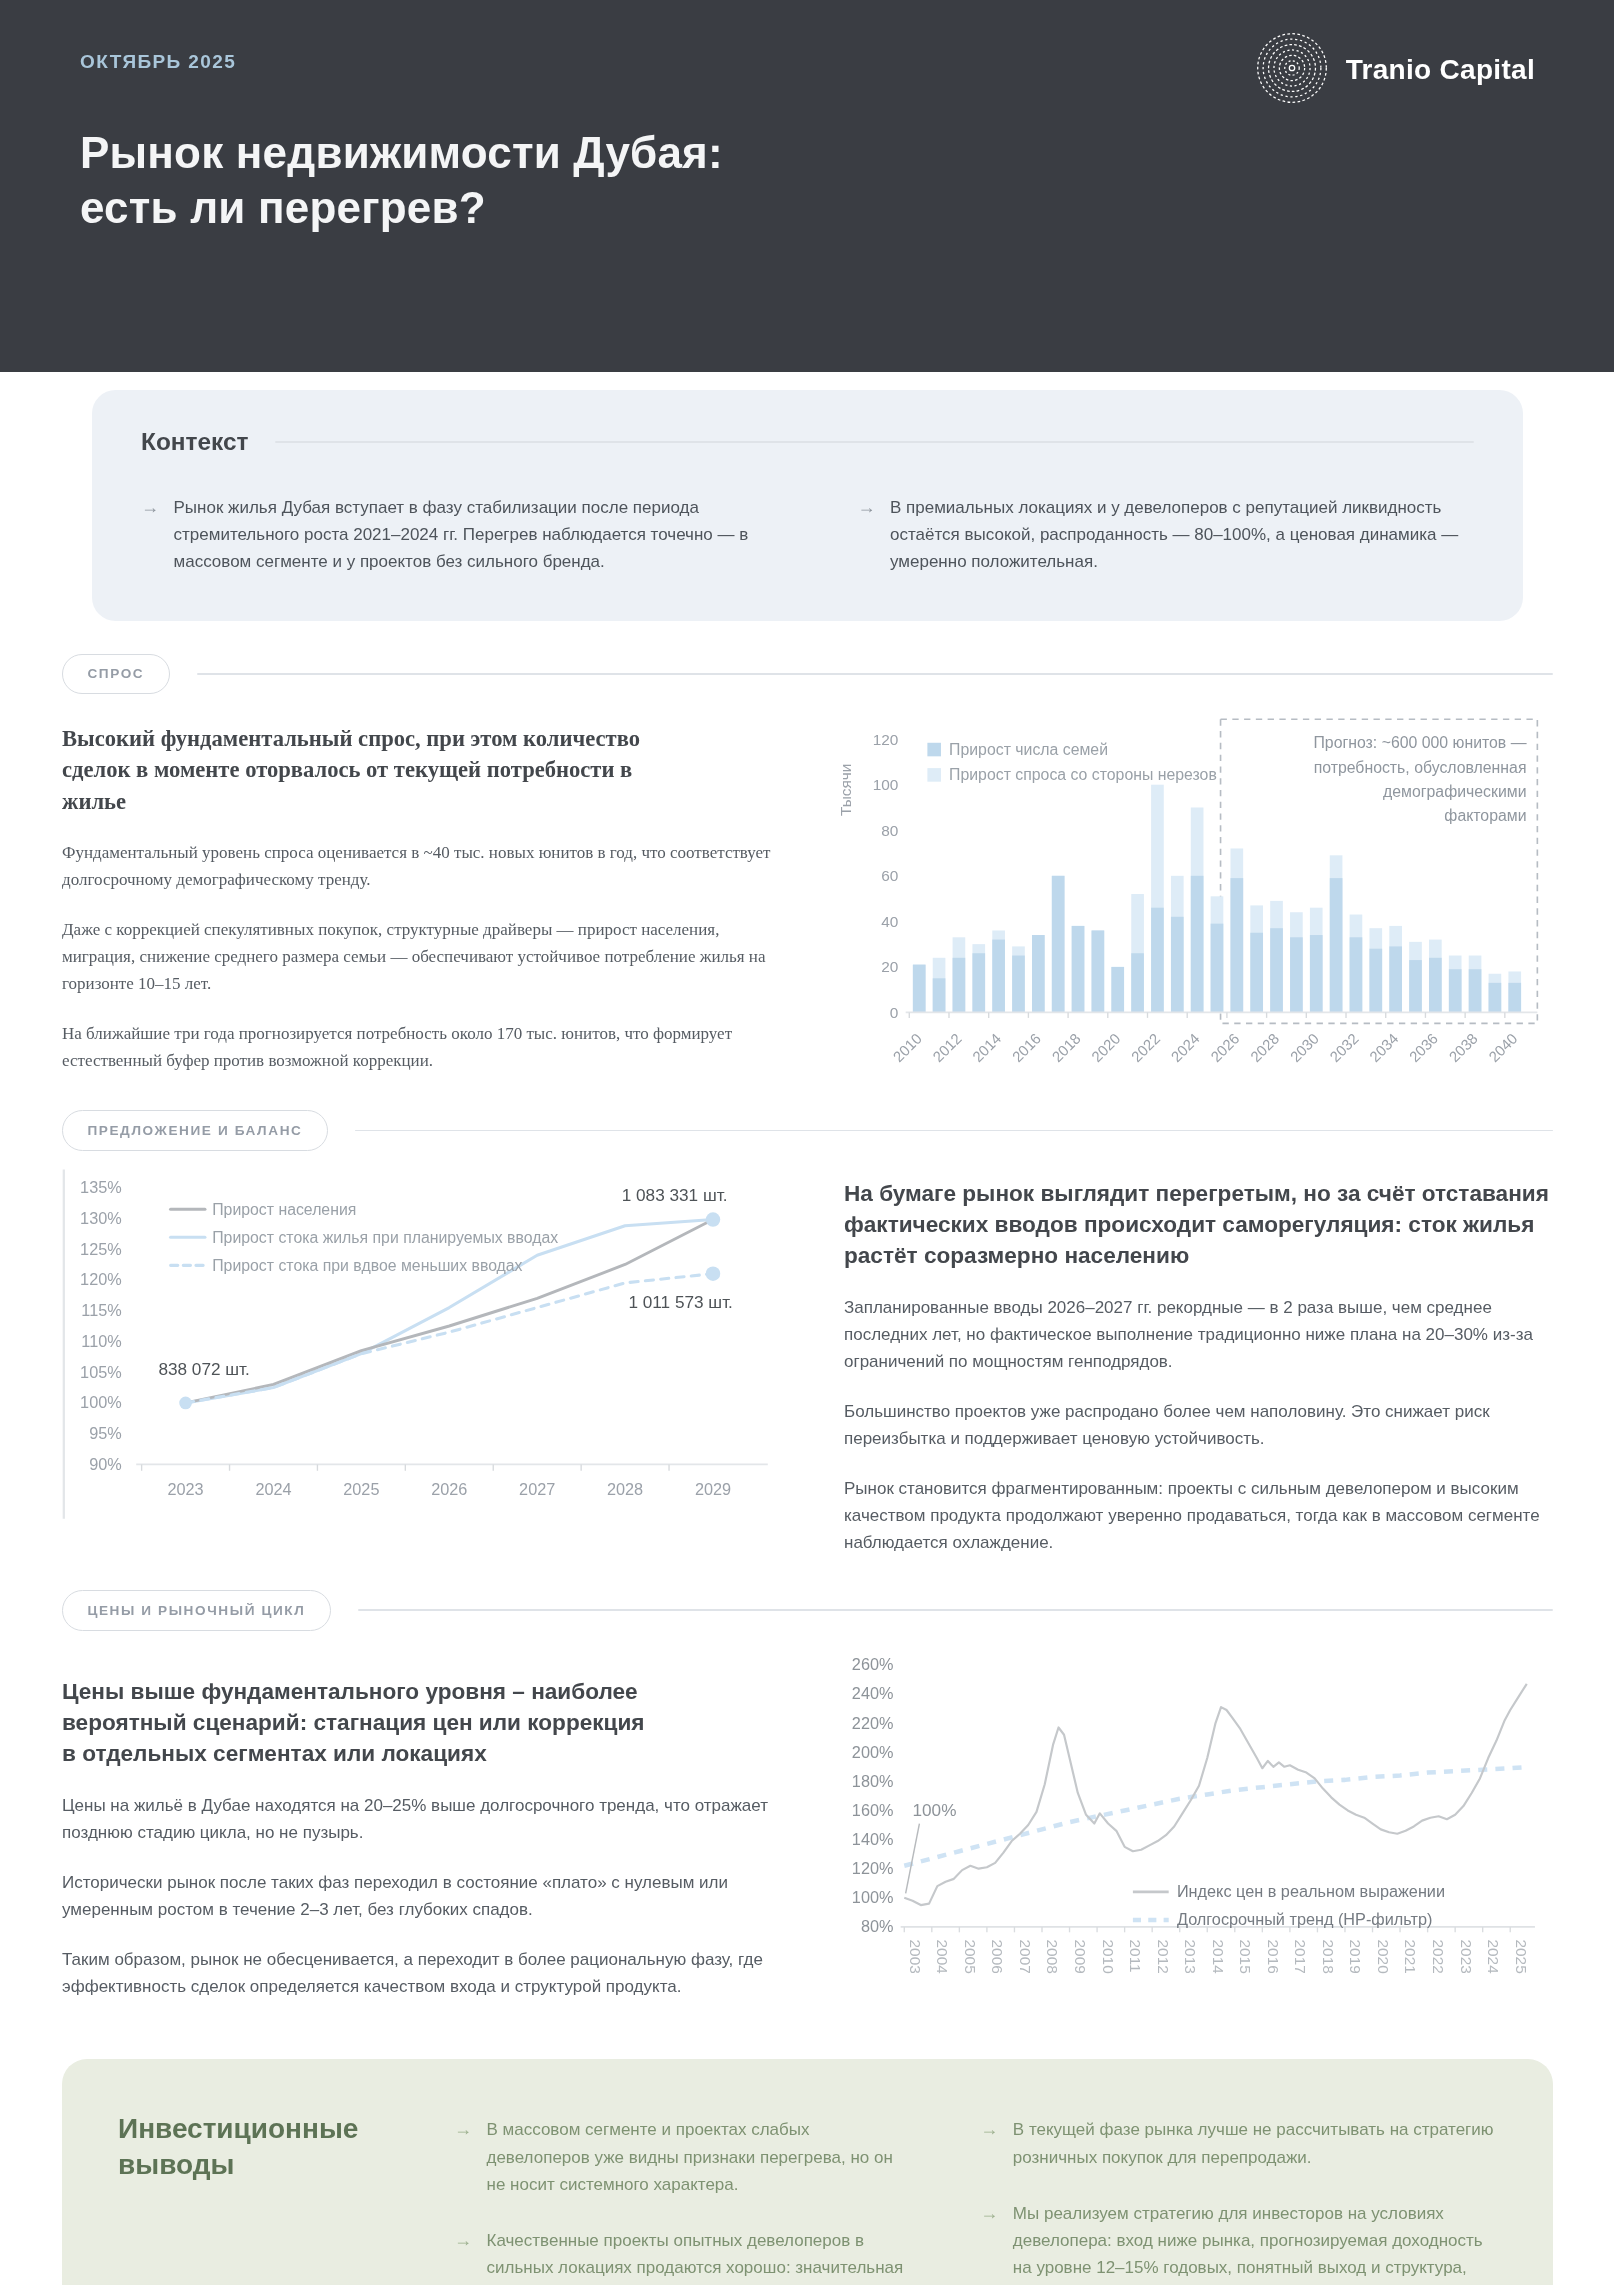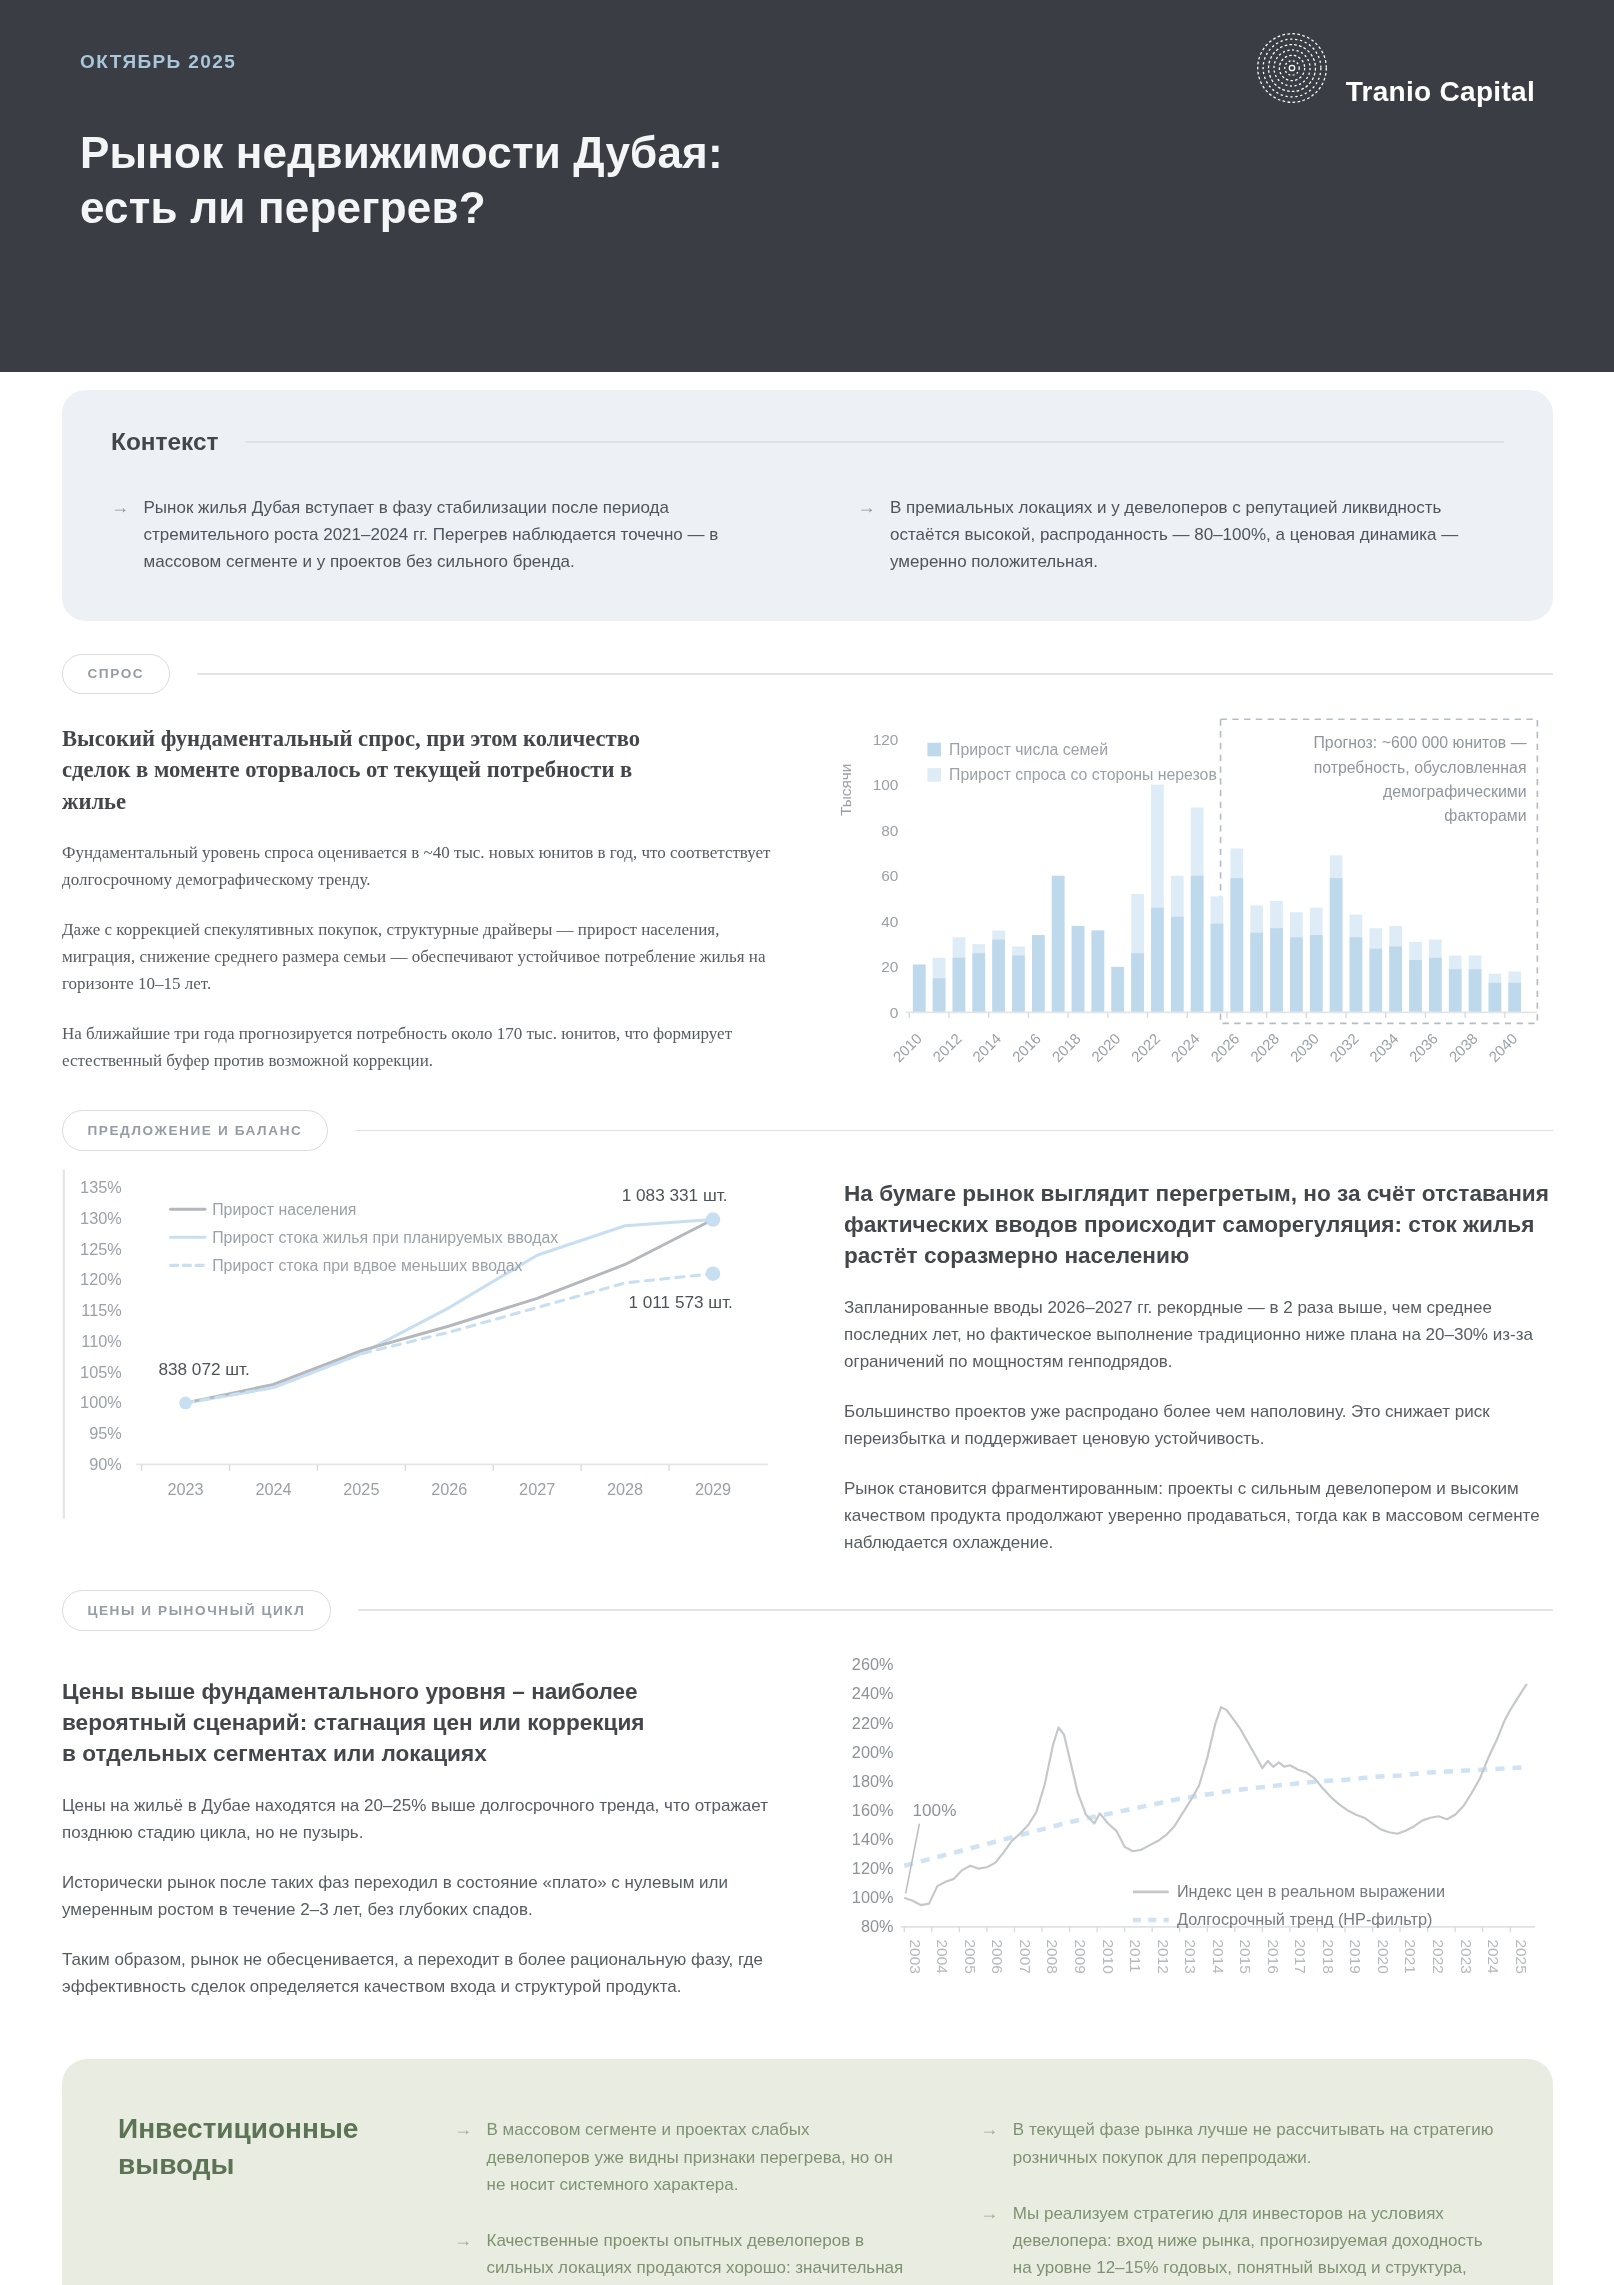--- a/index.html
+++ b/index.html
@@ -15,26 +15,26 @@
   .header {
     background:#3a3d43; height:372px; padding:51px 80px 0; position:relative;
   }
   .header .date {
     color:#a9c6da; font-size:19px; font-weight:700; letter-spacing:1.4px;
   }
   .header .title {
     margin-top:52px; color:#f4f5f6; font-size:44px; font-weight:700; line-height:1.26;
     letter-spacing:0.2px;
   }
-  .logo { position:absolute; top:31px; right:80px; display:flex; align-items:flex-end; gap:16.3px; }
+  .logo { position:absolute; top:31px; right:80px; display:flex; align-items:center; gap:16.3px; }
   .logo .logo-text { color:#ffffff; font-size:28px; font-weight:700; letter-spacing:0.3px; }
 
   
   .context-card {
-    margin:18px 62px 0; background:#edf1f6; border-radius:23.5px; padding:38px 49px 45px;
+    margin:18px 92px 0; background:#edf1f6; border-radius:23.5px; padding:38px 49px 45px;
   }
   .card-head { display:flex; align-items:center; gap:27px; }
   .card-head .card-title { font-size:24.4px; font-weight:600; color:#43474c; }
   .head-line { flex:1; height:2.7px; background:#dfe3e8; border-radius:1.8px; }
   .context-bullets { display:flex; gap:100px; margin-top:38px; }
   .context-bullets .bullet { flex:1; }
 
   .bullet { display:flex; gap:14.5px; align-items:flex-start; }
   .bullet .arrow { color:#8f969e; font-size:18px; line-height:1.5; flex:0 0 auto; }
   .bullet .b-text { font-size:17px; line-height:1.6; color:#4e545b; }

